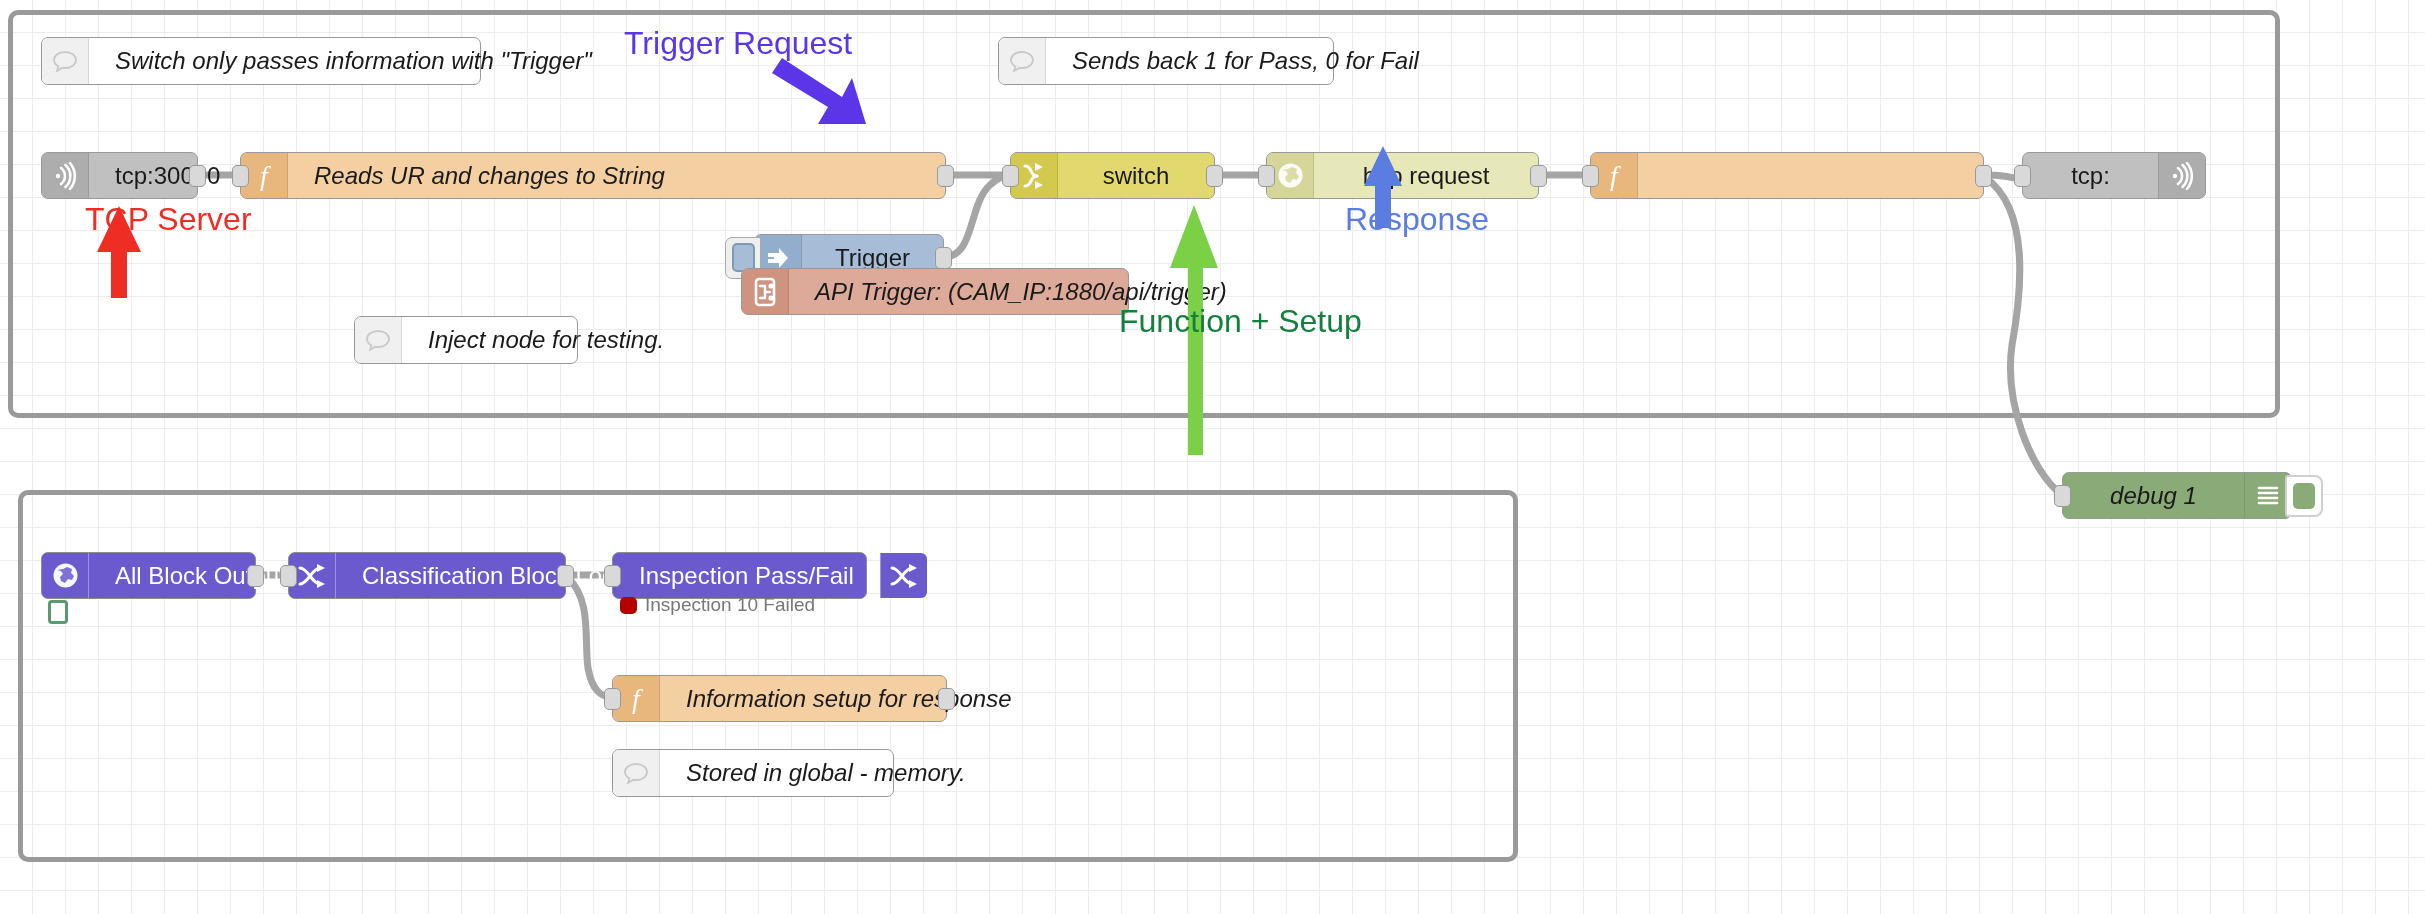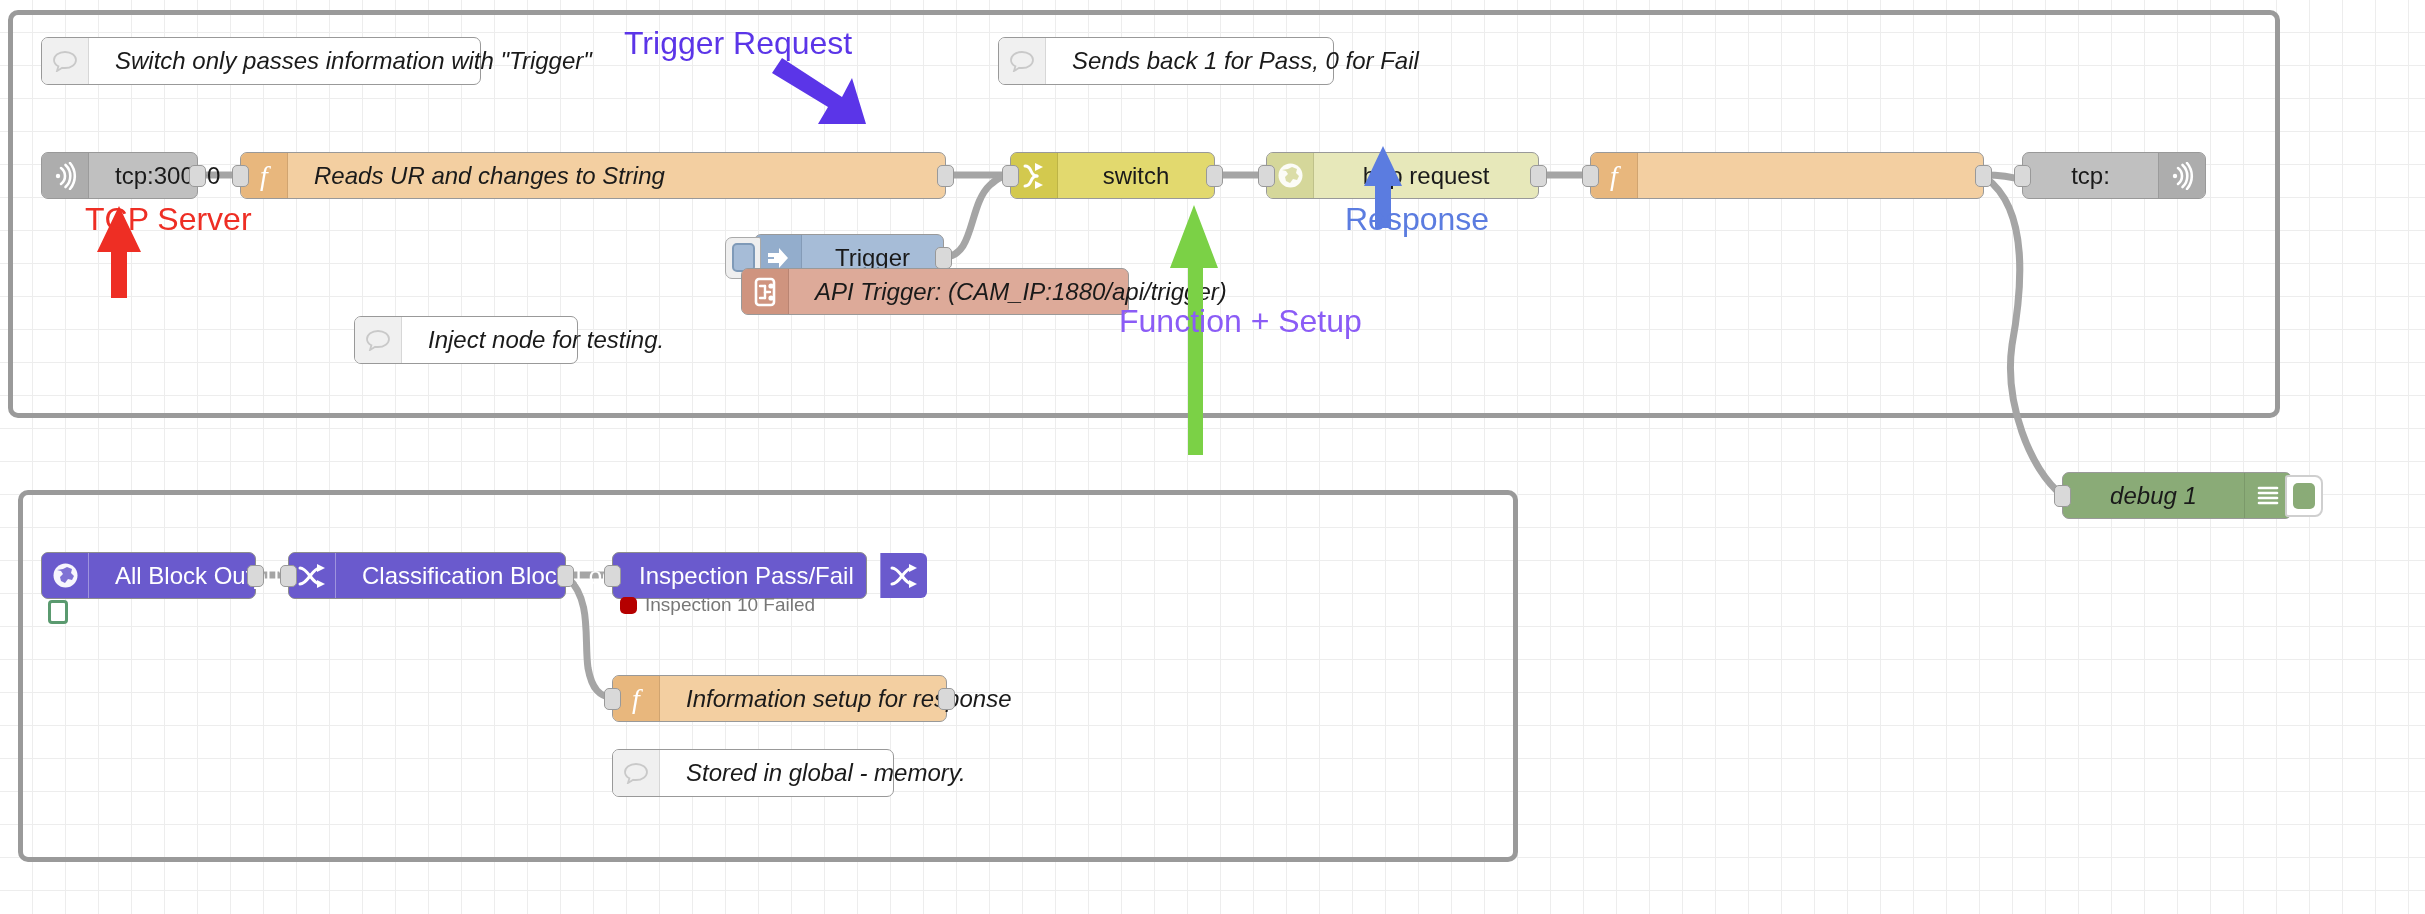--- a/index.html
+++ b/index.html
@@ -119,21 +119,21 @@
   .status .dot{width:17px;height:17px;border-radius:5px;background:#b50000;display:block;}
   .status .dot.green{background:#5a9a6f;background:transparent;border:3px solid #5a9a6f;width:14px;height:18px;border-radius:4px;}
 
   
   .anno{
     position:absolute;font-size:32px;white-space:nowrap;
   }
   .anno.red   { color:#ee2e24; }
   .anno.blue  { color:#5b7ce0; }
   .anno.violet{ color:#5b35e8; }
-  .anno.green { color:#8b5cf6; }
+  .anno.green { color:#15803d; }
 
   #annotations svg{position:absolute;left:0;top:0;width:2425px;height:914px;pointer-events:none;}
 </style>
 </head>
 <body>
 
 <div id="canvas"></div>
 
 <div class="group" id="group-top"></div>
 <div class="group" id="group-bottom"></div>

